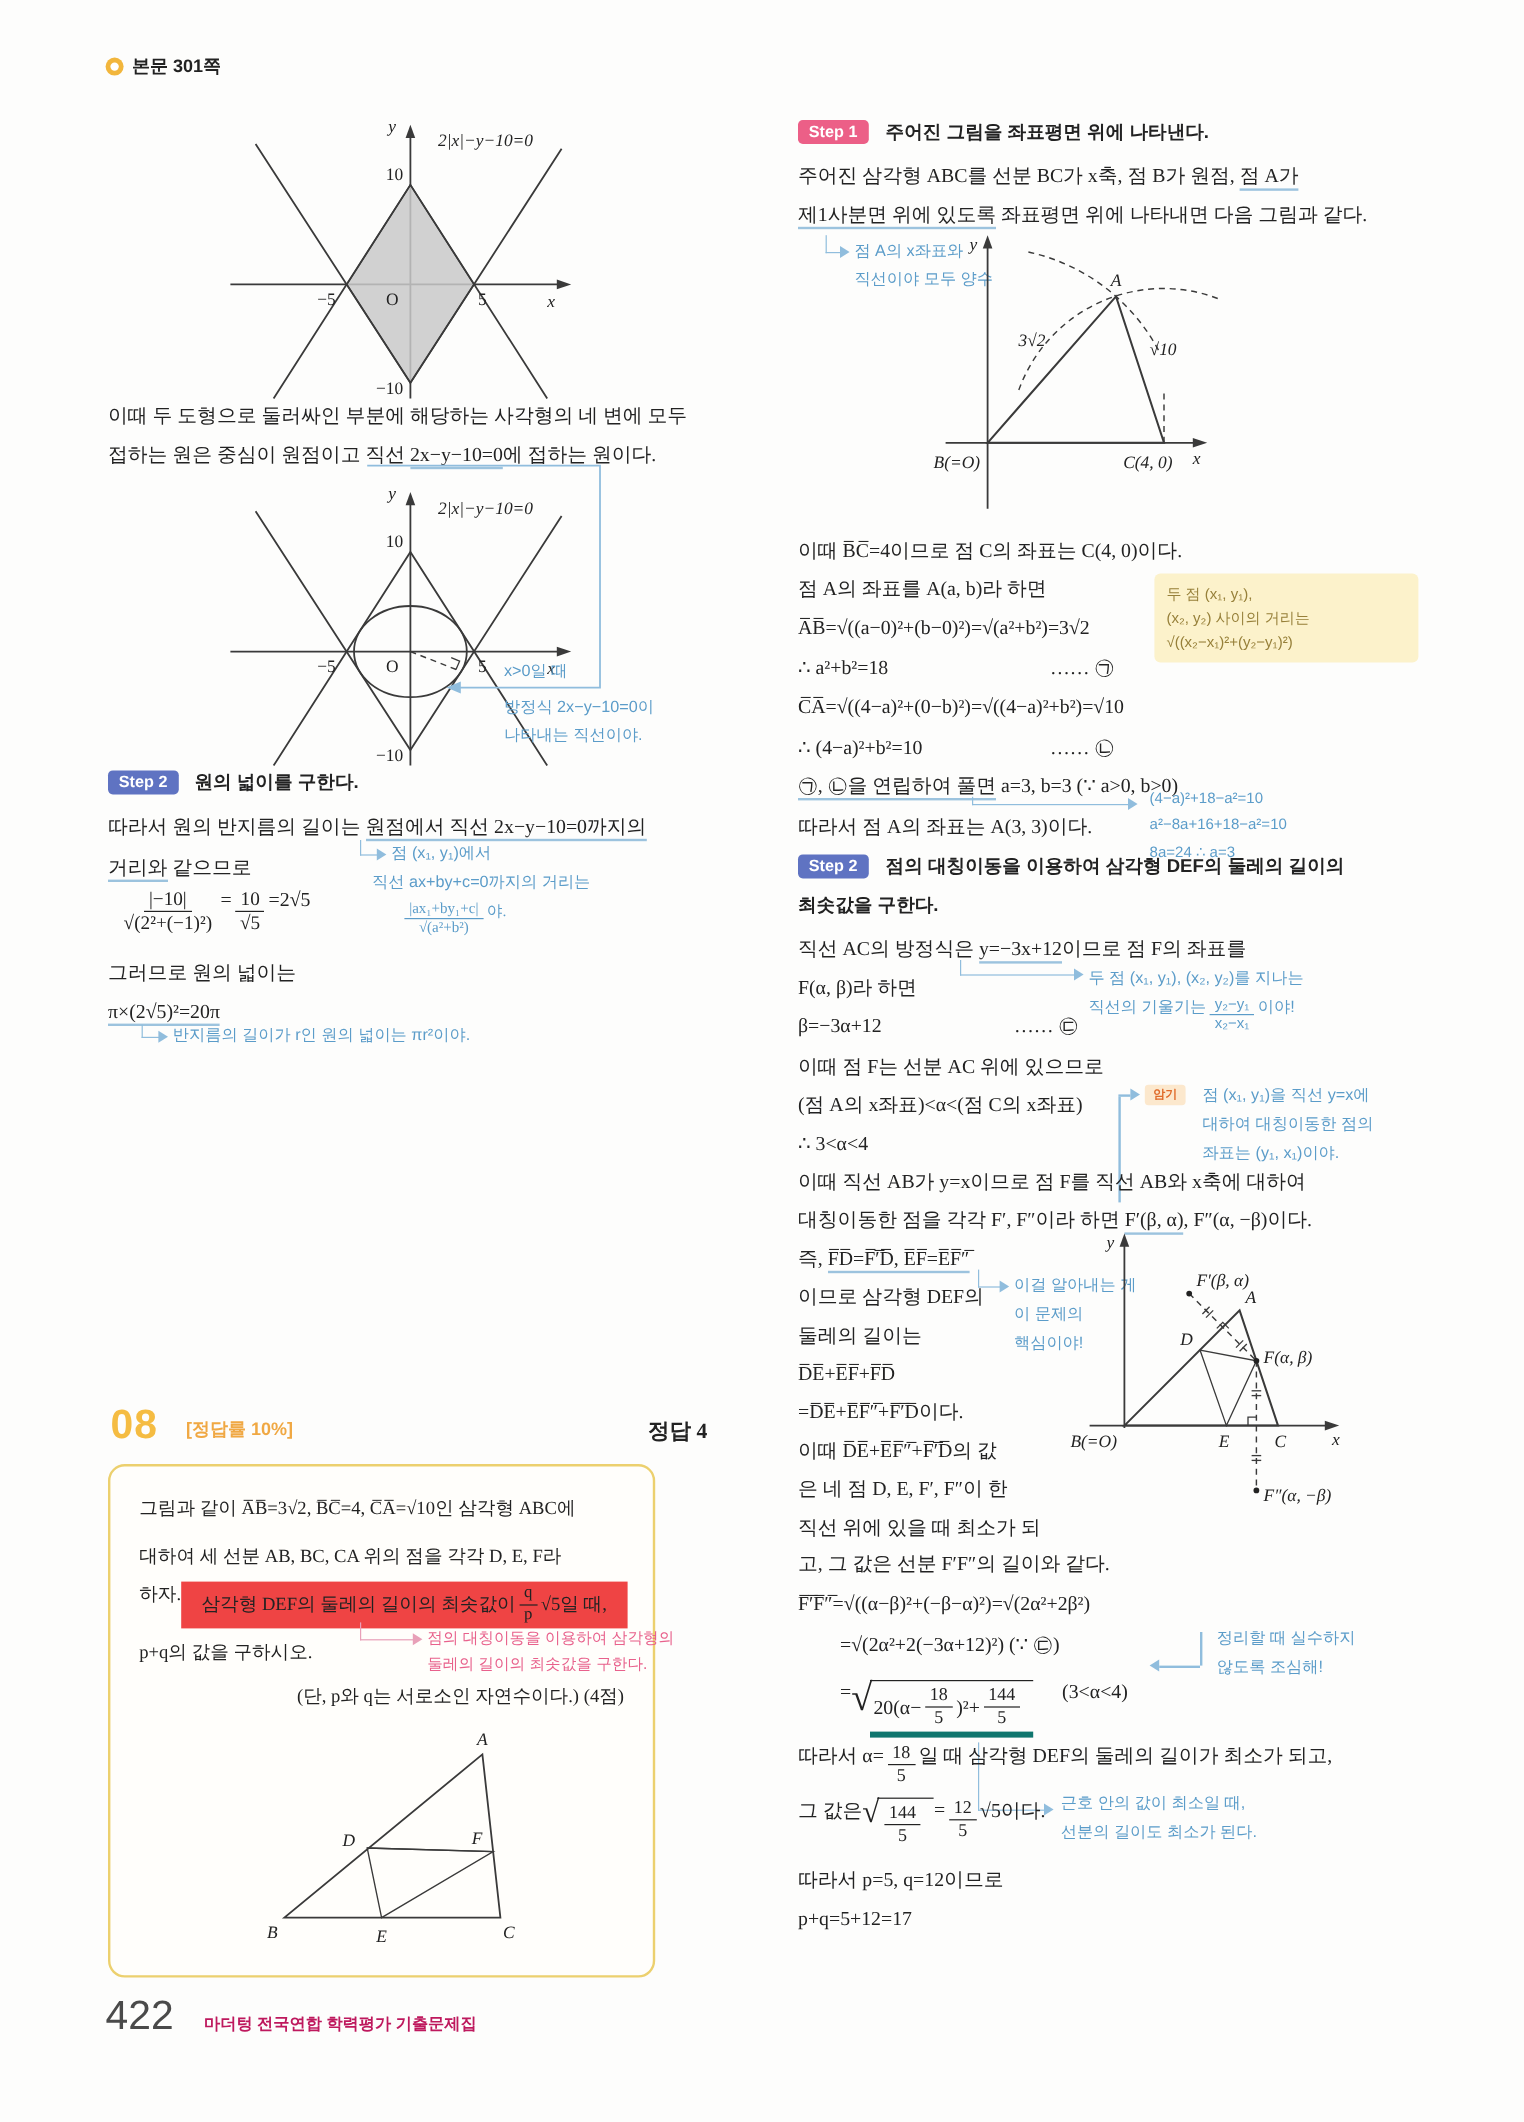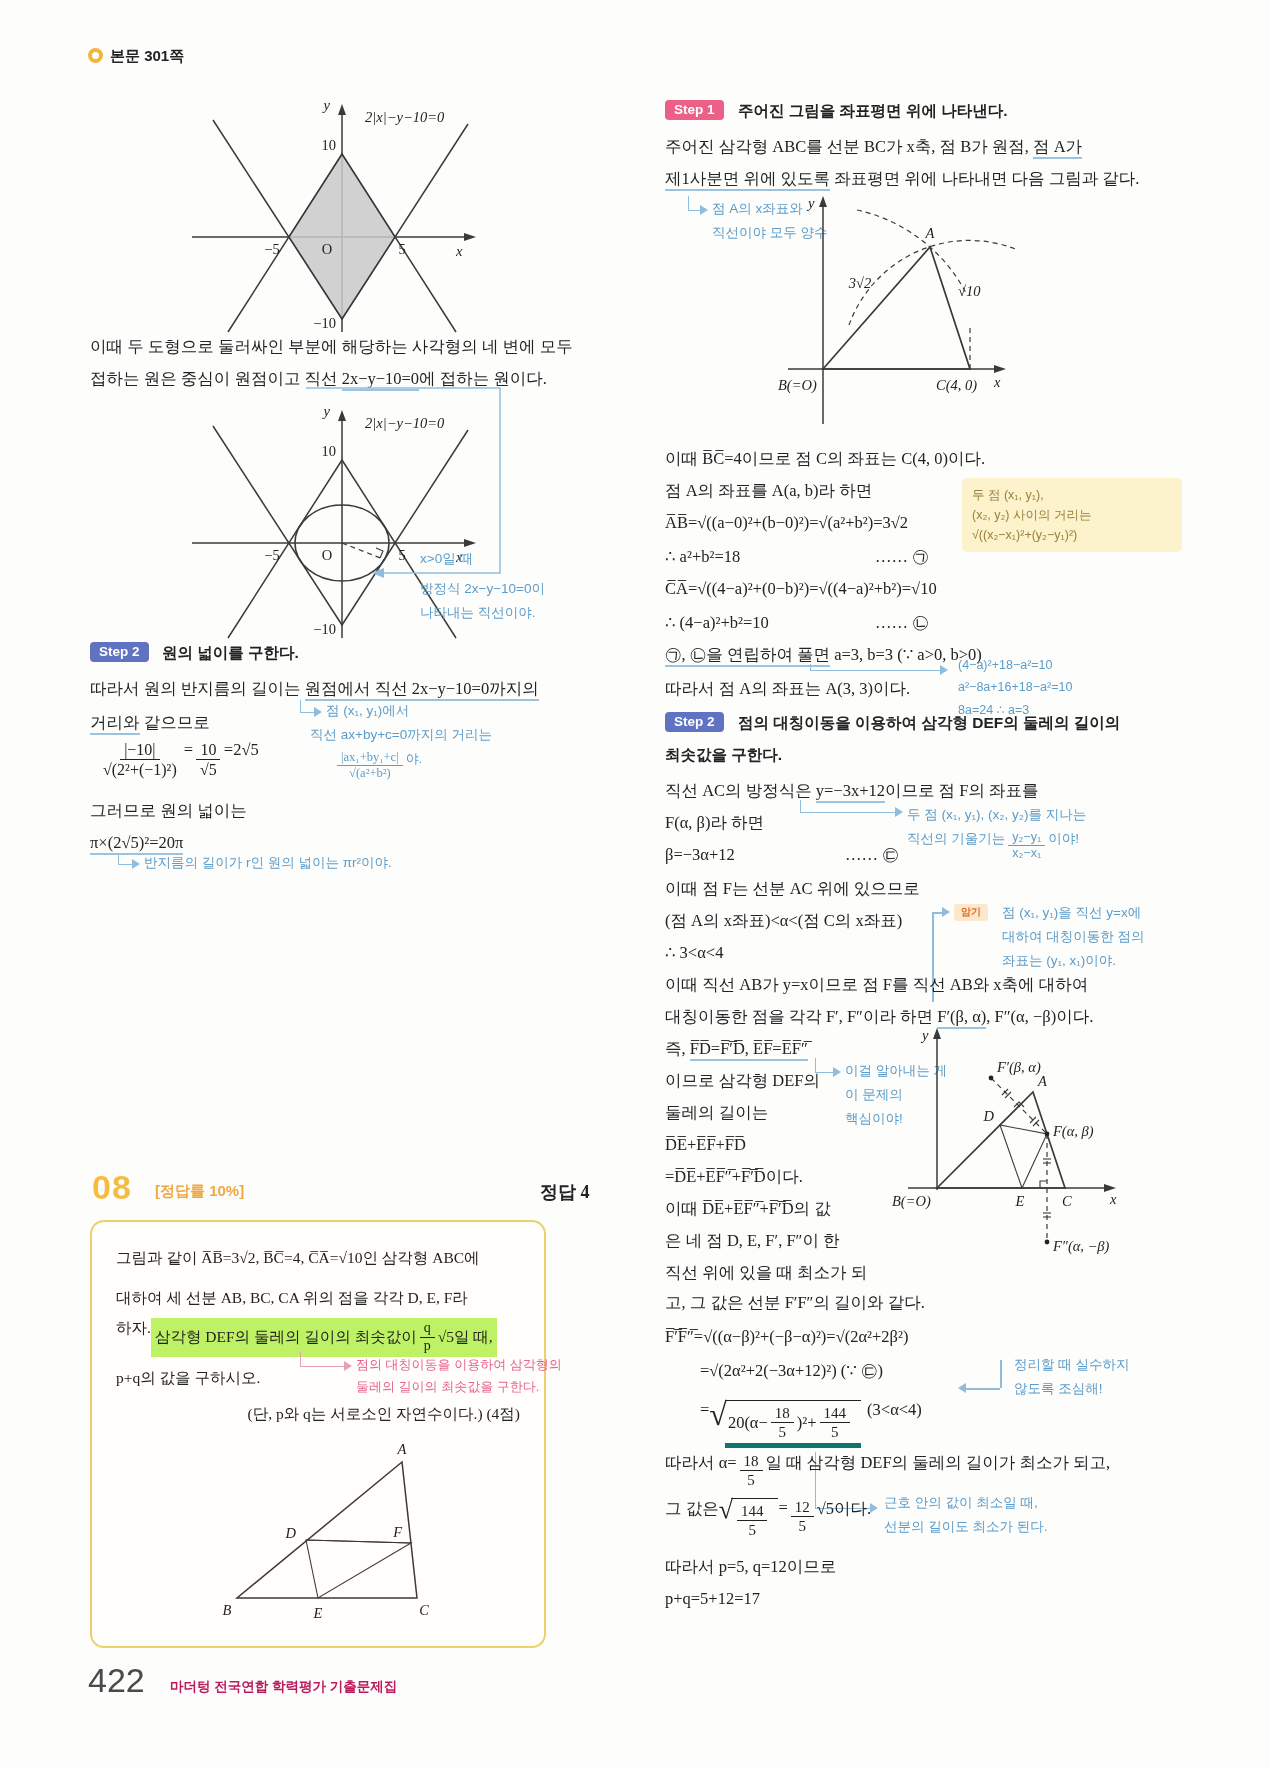--- a/index.html
+++ b/index.html
@@ -4,21 +4,21 @@
 <style>
   html,body{margin:0;padding:0}
   body{width:1270px;height:1768px;position:relative;background:#fdfdfc;
        font-family:"Liberation Serif",serif;color:#222;overflow:hidden}
   .t{position:absolute;white-space:nowrap;font-size:16.5px;line-height:1.35}
   .sans{font-family:"Liberation Sans",sans-serif}
   .b{font-weight:bold}
   .blue{position:absolute;white-space:nowrap;color:#5b9cc9;font-family:"Liberation Sans",sans-serif;font-size:13.5px}
   .pinkt{position:absolute;white-space:nowrap;color:#e8618c;font-family:"Liberation Sans",sans-serif;font-size:13px}
   .ul{border-bottom:2px solid #9cc3de;padding-bottom:1px}
-  .hlt{background:#bef264;padding:2px 4px}
+  .hlt{background:#ef4444;padding:2px 17px}
   .badge{display:inline-block;color:#fff;font-family:Liberation Sans, sans-serif;
          font-weight:bold;font-size:13.5px;padding:2px 9px 3px;border-radius:4px;vertical-align:middle}
   .b-pink{background:#ec5f87}
   .b-blue{background:#5f73c2}
   .memo-badge{position:absolute;background:#fce8cd;color:#e06a28;font-family:"Liberation Sans",sans-serif;
          font-weight:bold;font-size:10px;padding:1px 7px 2px;border-radius:3px}
   .ybox{position:absolute;background:#fcf2cb;color:#97803a;font-family:"Liberation Sans",sans-serif;
         font-size:12.5px;line-height:1.6;padding:7px 10px;border-radius:5px}
   .frac{display:inline-flex;flex-direction:column;align-items:center;vertical-align:middle;
         font-size:15px;line-height:1.2;margin:0 3px}
@@ -339,21 +339,21 @@
     <span class="frac">
         <span class="fn">18</span>
         <span class="fd">5</span>
       </span>
     <span>)²+</span>
     <span class="frac">
         <span class="fn">144</span>
         <span class="fd">5</span>
       </span>
   </span>
-  <span style="margin-left:6px">(3&lt;α&lt;4)</span>
+  <span style="margin-left:24px">(3&lt;α&lt;4)</span>
 </div>
 
 <div class="elb" style="left:815px;top:1452px;width:55px;height:56px"></div>
 <div class="arr-r" style="left:870px;top:1503px"></div>
 
 <div class="flexline" style="left:665px;top:1452px">
   <span>따라서 α=</span>
   <span class="frac">
       <span class="fn">18</span>
       <span class="fd">5</span>

